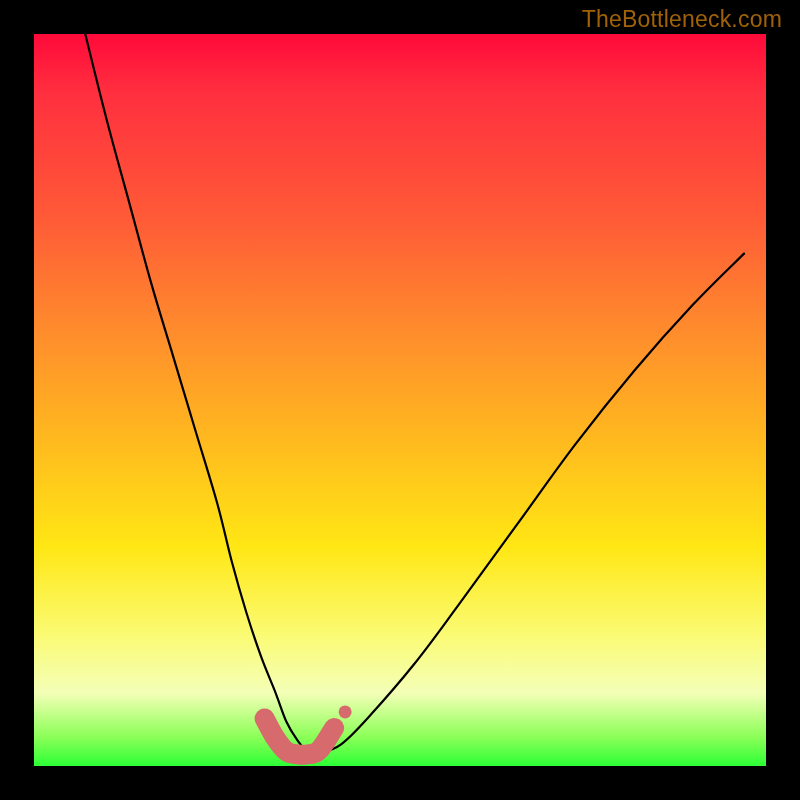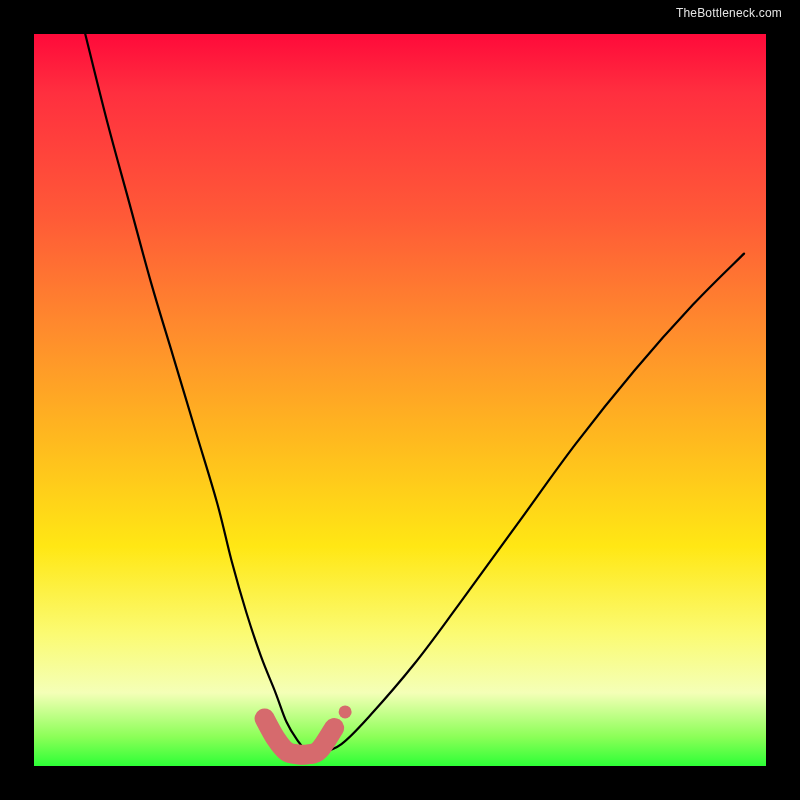--- a/index.html
+++ b/index.html
@@ -7,22 +7,22 @@
   .frame {
     position: absolute;
     left: 0; top: 0; width: 800px; height: 800px;
     background: #000;
   }
   .watermark {
     position: absolute;
     top: 6px;
     right: 18px;
     font-family: Arial, Helvetica, sans-serif;
-    font-size: 12px;
-    color: #e5e5e5;
+    font-size: 23px;
+    color: #a16207;
     letter-spacing: 0.2px;
     font-weight: 500;
   }
   .plot {
     position: absolute;
     left: 34px;
     top: 34px;
     width: 732px;
     height: 732px;
     overflow: hidden;

